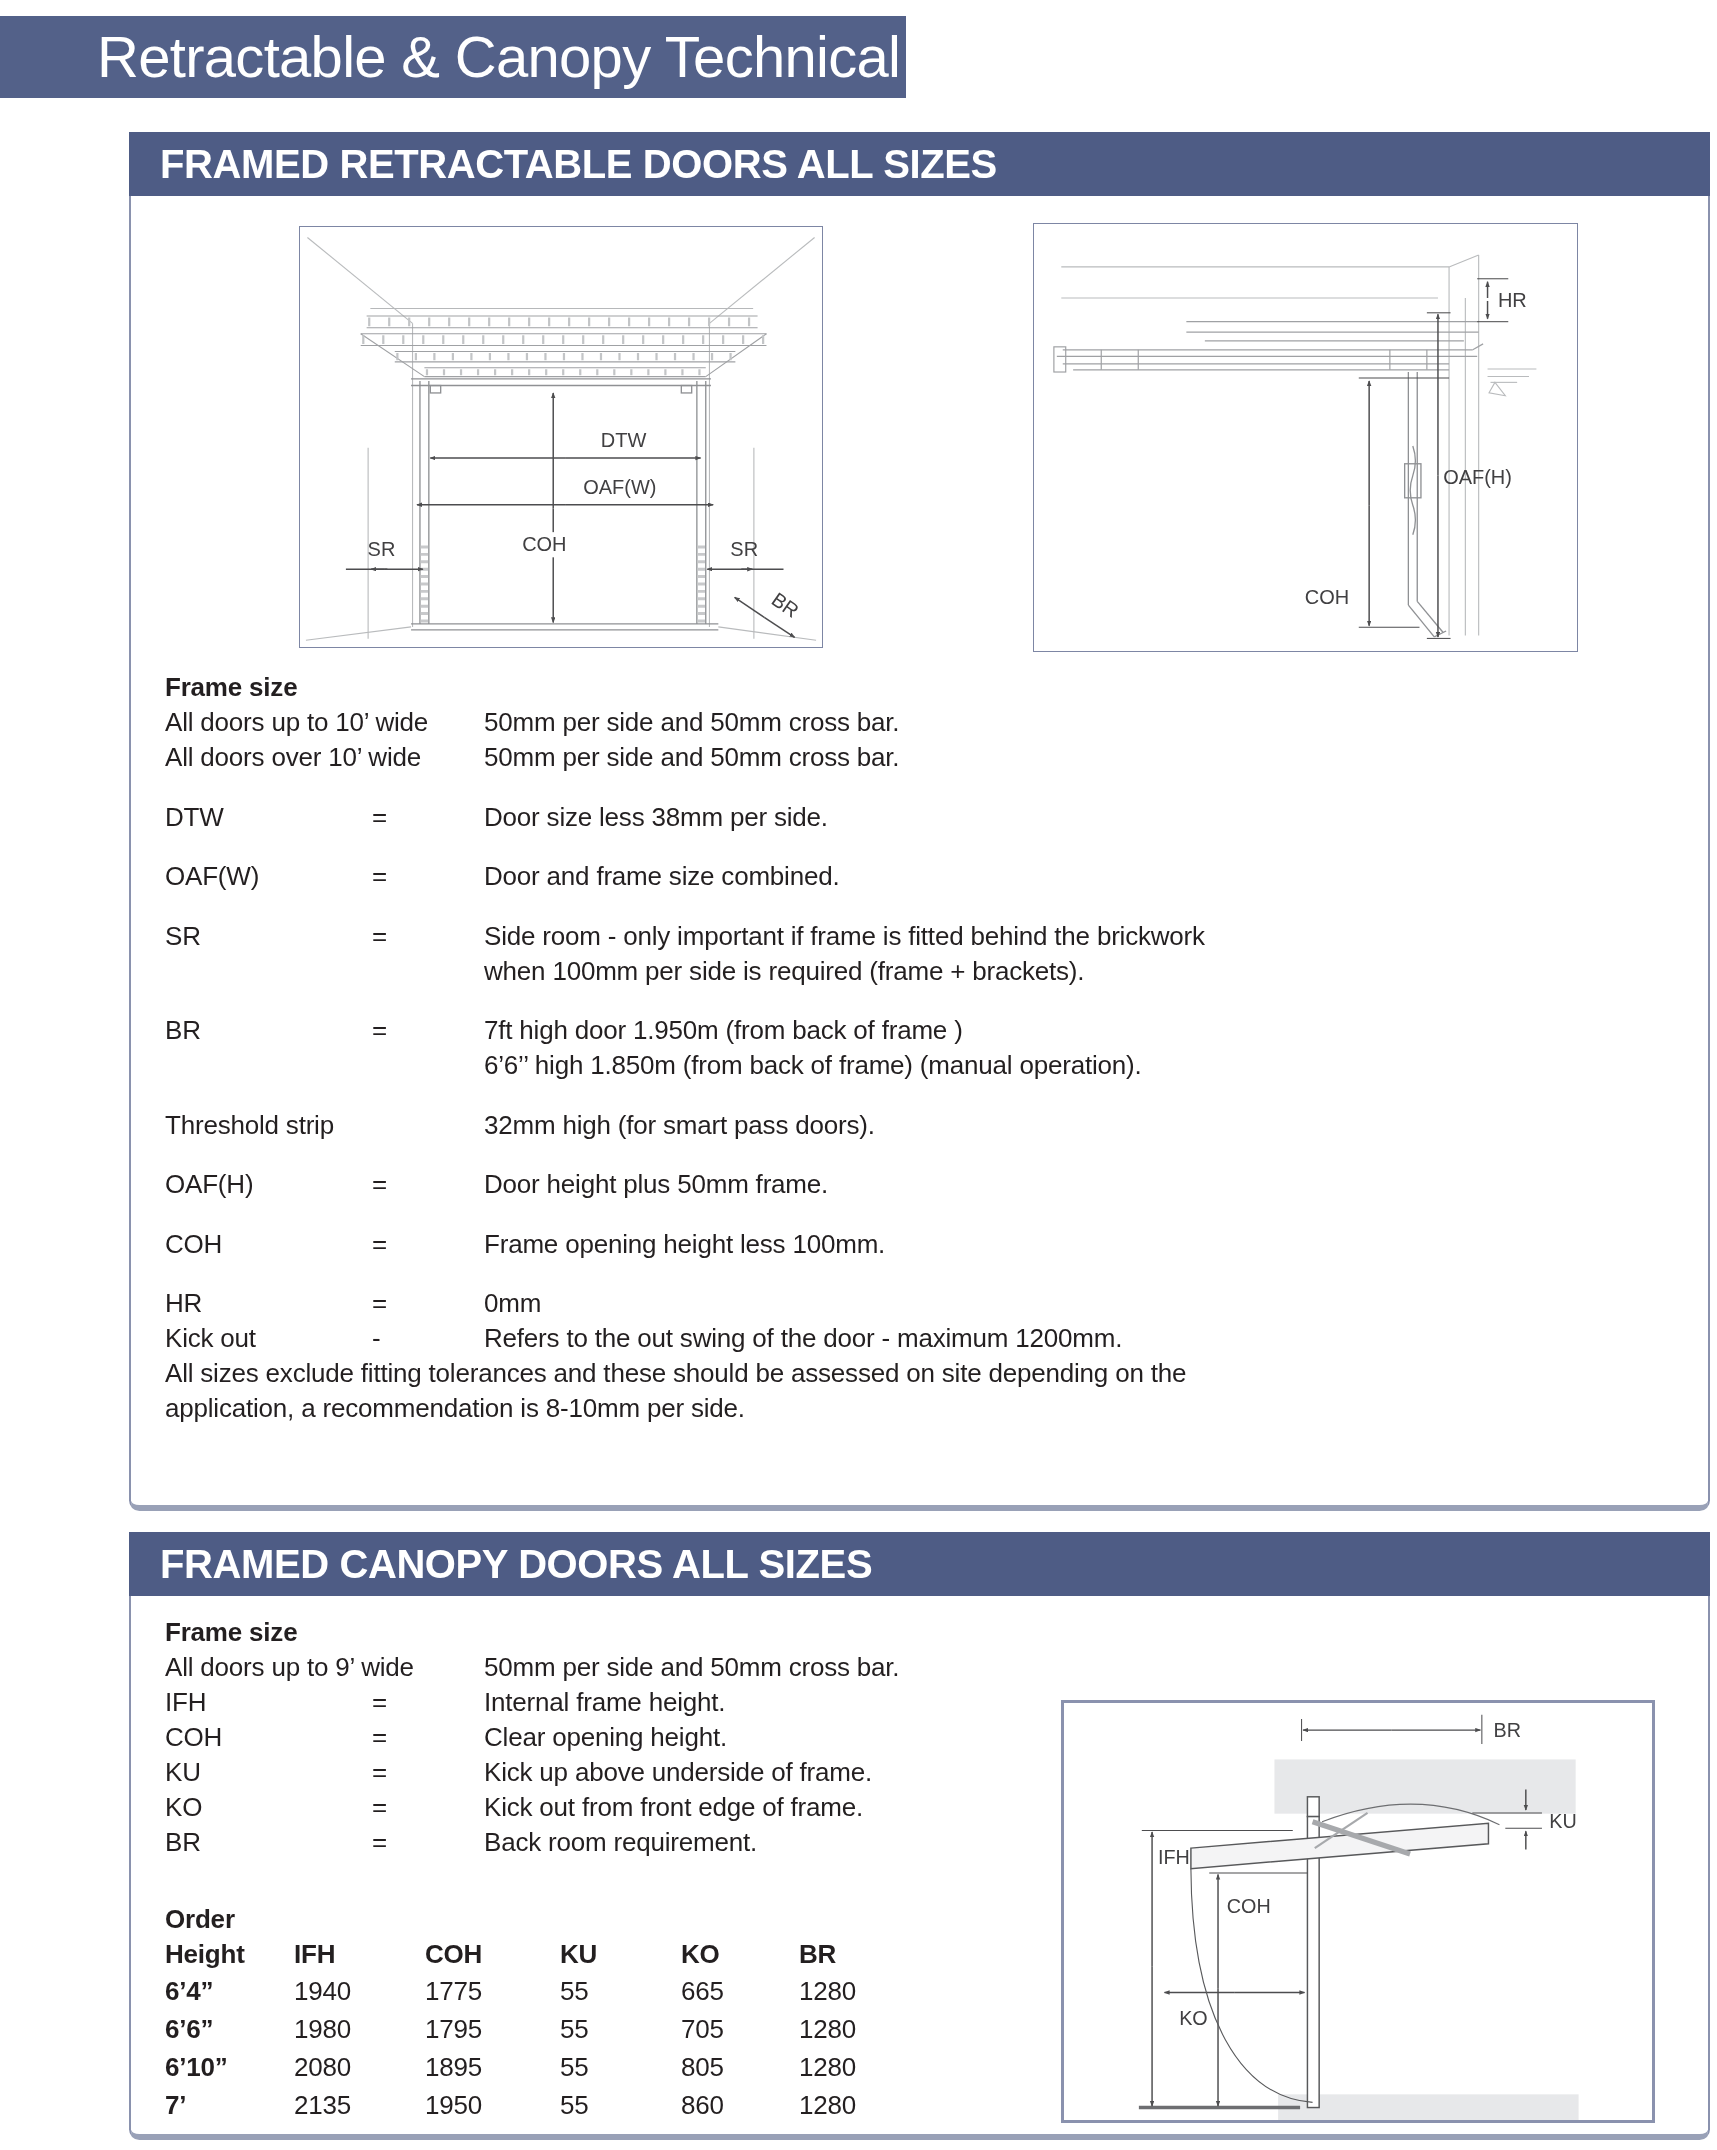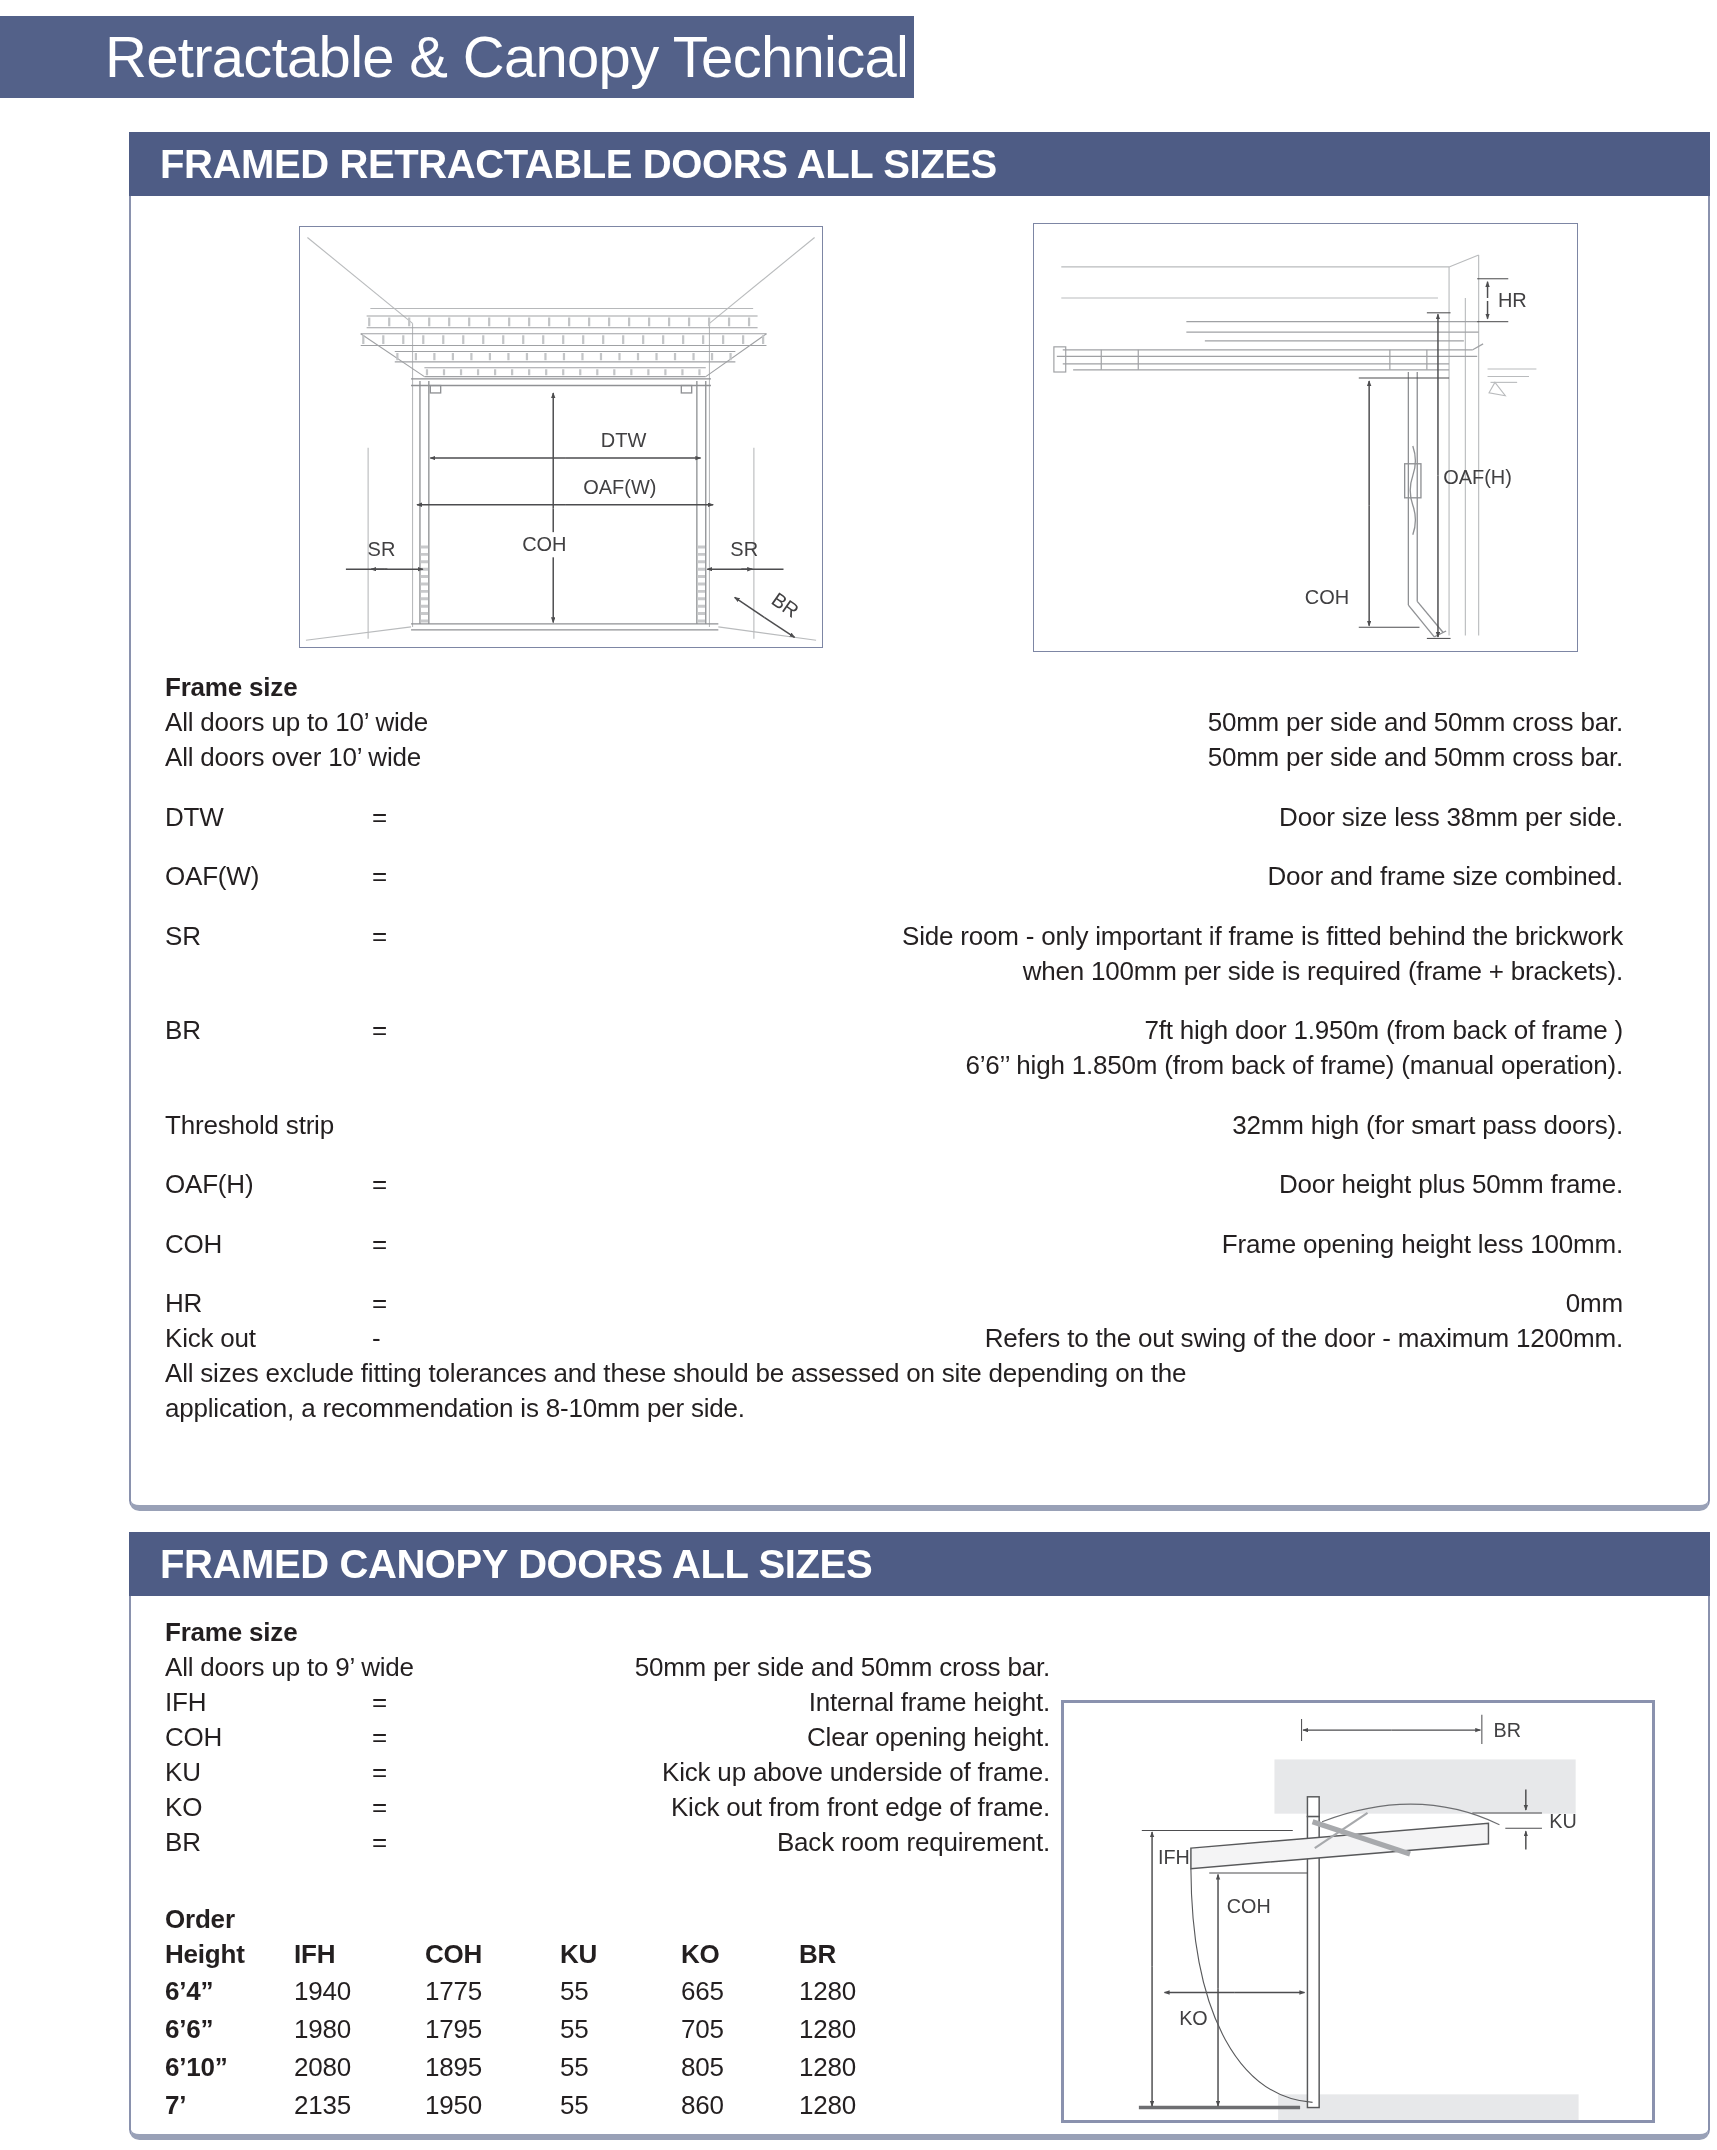--- a/index.html
+++ b/index.html
@@ -3,21 +3,21 @@
 <meta charset="utf-8">
 <style>
   html,body{margin:0;padding:0;}
   body{
     width:1718px;height:2151px;position:relative;background:#ffffff;
     font-family:"Liberation Sans",sans-serif;color:#231f20;overflow:hidden;
   }
   
   .title-bar{
     position:absolute;left:0;top:15.6px;width:906px;height:82px;
-    background:#536189;display:flex;align-items:center;padding-left:8px;
+    background:#536189;display:flex;align-items:center;
   }
   .title-text{
     font-size:58px;font-weight:normal;color:#ffffff;padding-left:97px;
     letter-spacing:-0.7px;white-space:nowrap;
   }
   
   .panel{position:absolute;left:129px;width:1581px;box-sizing:border-box;}
   #panel-retractable{top:132px;}
   #panel-canopy{top:1532px;}
   .panel-header{
@@ -41,21 +41,21 @@
   .dlabel{font-family:"Liberation Sans",sans-serif;font-size:27px;fill:#414042;}
   
   .textcol{position:absolute;left:34px;font-size:26px;line-height:35px;letter-spacing:-0.2px;}
   #panel-retractable .textcol{top:474px;width:1458px;}
   #panel-canopy .textcol{top:19.3px;width:885px;}
   .bold{font-weight:bold;}
   .row{display:grid;grid-template-columns:207px 112px 1fr;}
   .row .term{grid-column:1;}
   .row.span2 .term{grid-column:1 / 3;}
   .row .eq{grid-column:2;}
-  .row .desc{grid-column:3;text-align:right;}
+  .row .desc{grid-column:3;}
   .g{margin-top:24.5px;}
   .note{}
   
   .order-table{margin-top:42px;}
   .ctable{display:grid;grid-template-columns:129px 131px 135px 121px 118px auto;}
   .ctable .cell{line-height:38px;}
   .ctable .rowlabel{font-weight:bold;}
   .head-row .cell{font-weight:bold;align-self:end;line-height:35px;}
   .corner .cl{display:block;line-height:35px;font-weight:bold;}
 </style>

